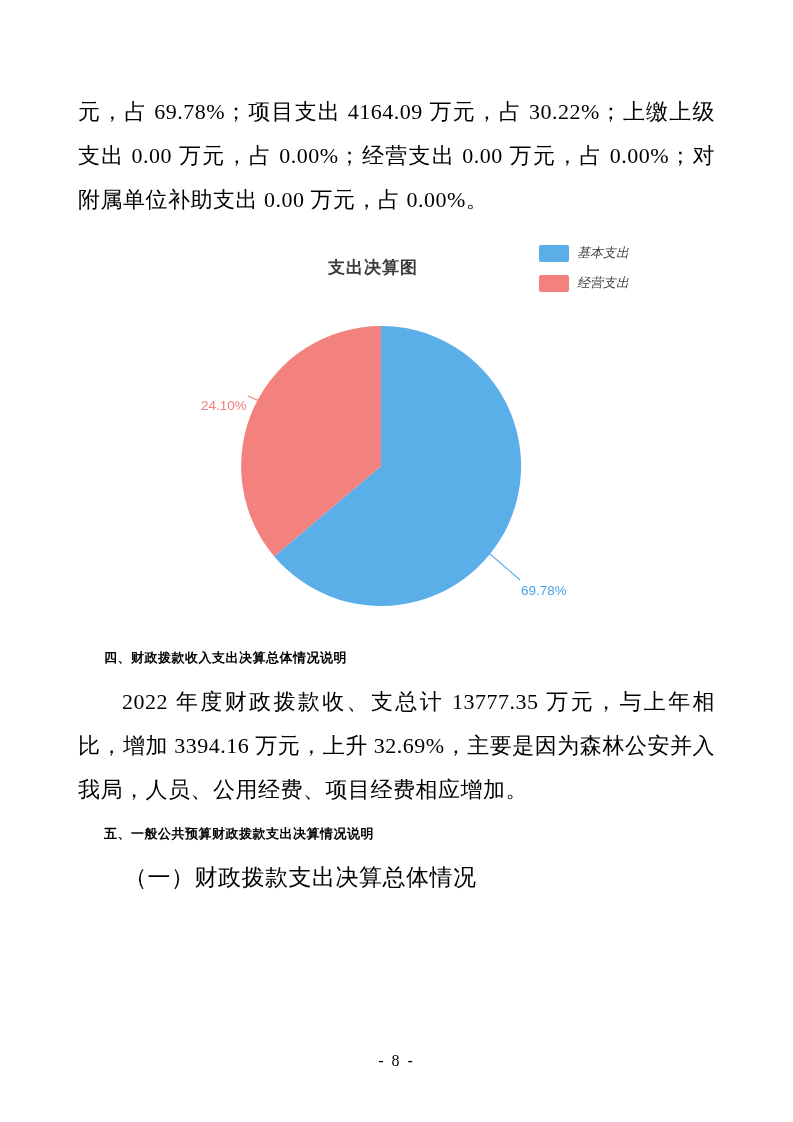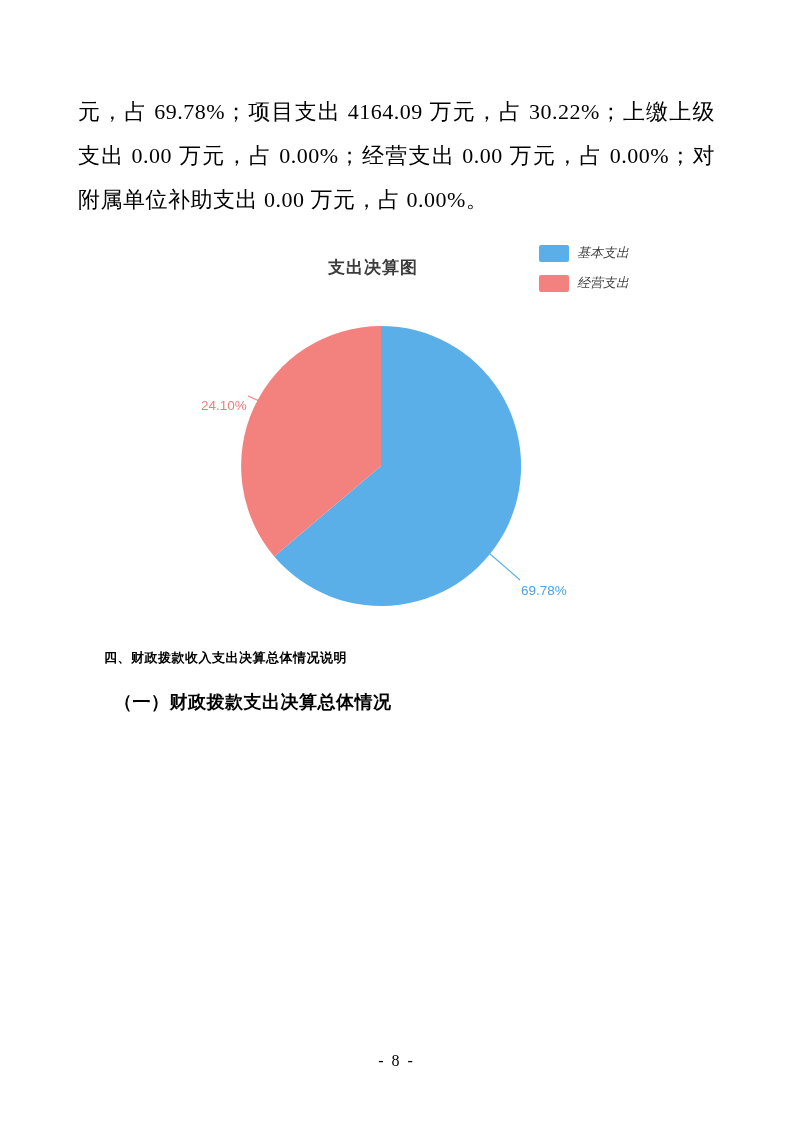--- a/index.html
+++ b/index.html
@@ -37,22 +37,22 @@
     font-family: "Liberation Sans", "DejaVu Sans", sans-serif;
     font-weight: bold;
     font-size: 13px;
     line-height: 44px;
     margin: 0;
     text-indent: 2em;
     letter-spacing: 0.5px;
   }
   .subheading {
     font-family: "Liberation Serif", "DejaVu Serif", serif;
-    font-weight: bold;
-    font-size: 18px;
+    font-weight: normal;
+    font-size: 23px;
     line-height: 44px;
     margin: 0;
     text-indent: 2em;
     letter-spacing: 0.5px;
   }
 
   
   .chart-block {
     position: relative;
     width: 637px;
@@ -162,17 +162,19 @@
 
         <path fill="none" stroke="#F3827F" stroke-width="1.1" d="M 203 115 L 170 100"></path>
         <path fill="none" stroke="#5BAFE8" stroke-width="1.1" d="M 412 258 L 442 284"></path>
       </svg>
       <div class="pie-label label-b">24.10%</div>
       <div class="pie-label label-a">69.78%</div>
     </div>
   </div>
 
   <h2 class="heading">四、财政拨款收入支出决算总体情况说明</h2>
+  <p class="para para-indent">2022 年度财政拨款收、支总计 13777.35 万元，与上年相比，增加 3394.16 万元，上升 32.69%，主要是因为森林公安并入我局，人员、公用经费、项目经费相应增加。</p>
 
+  <h2 class="heading">五、一般公共预算财政拨款支出决算情况说明</h2>
   <h3 class="subheading">（一）财政拨款支出决算总体情况</h3>
 
   <div class="footer">- 8 -</div>
 </div>
 
 </body></html>

